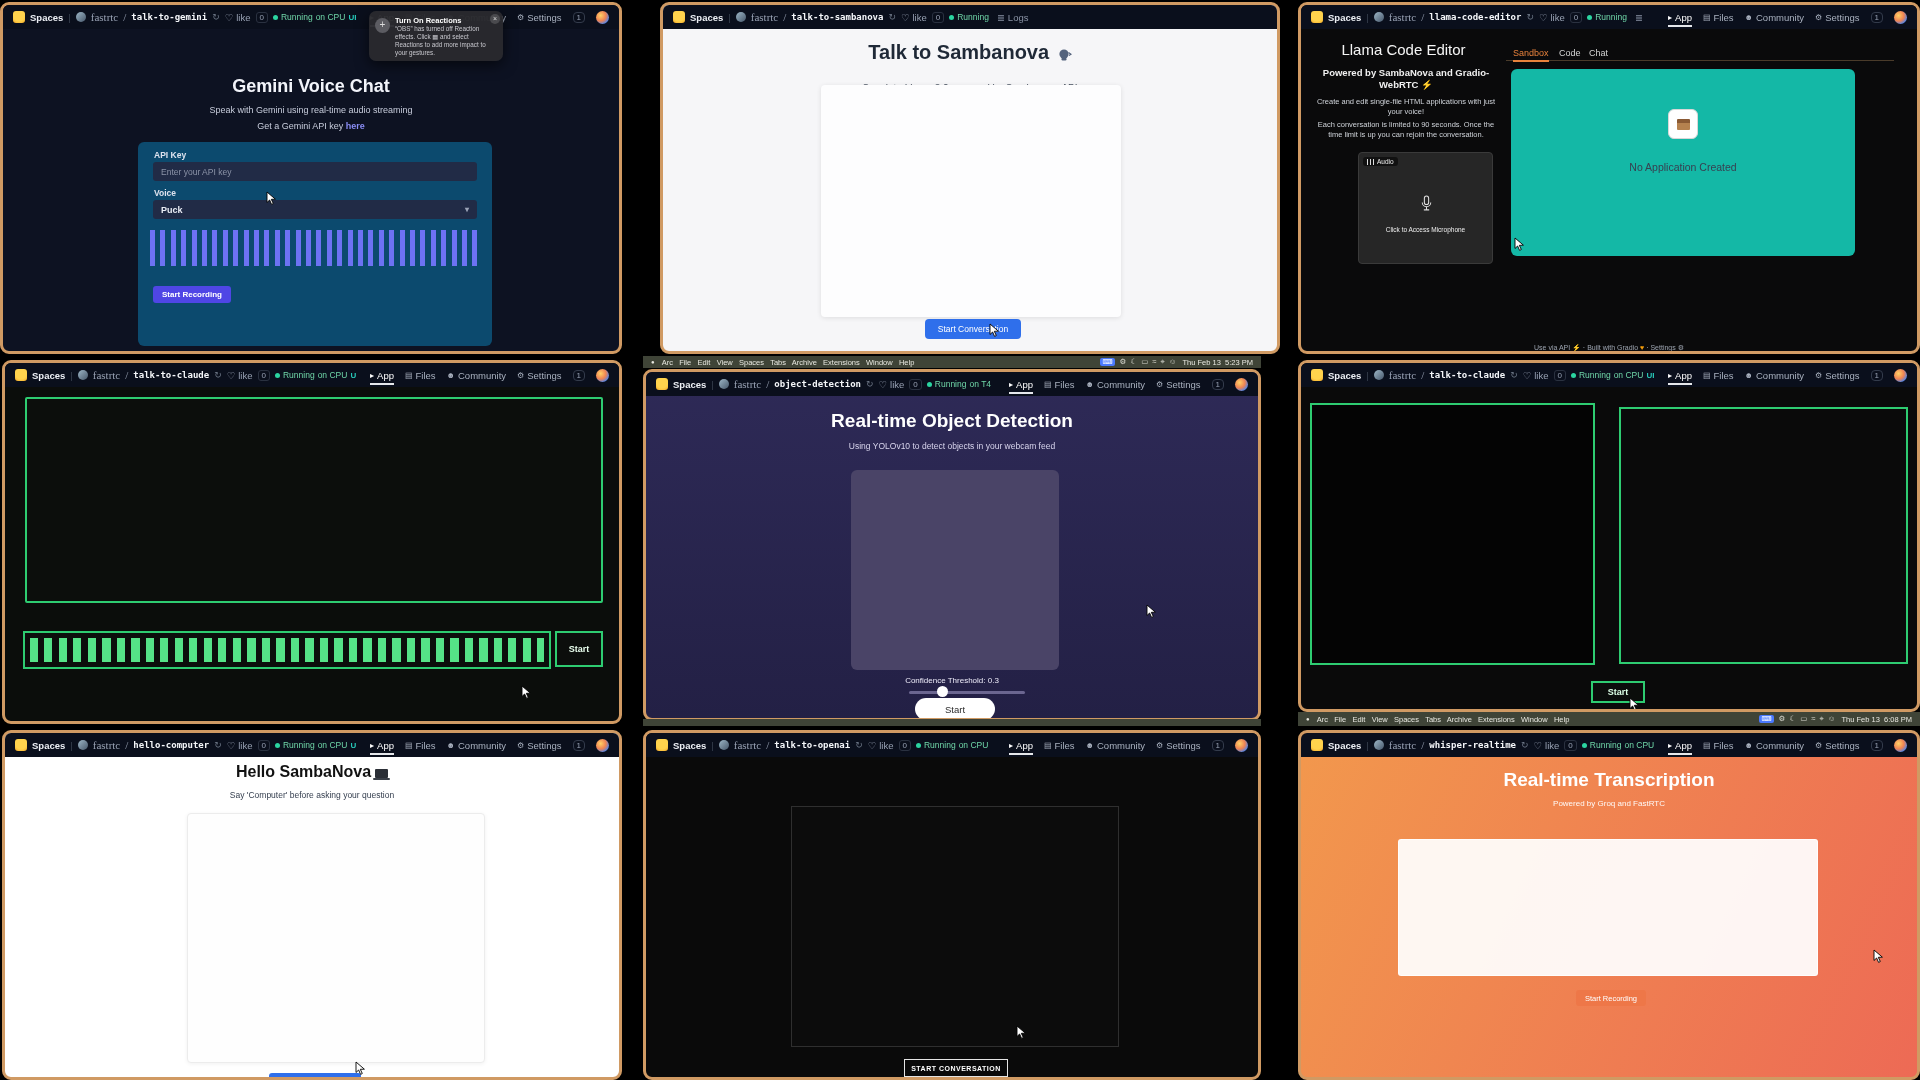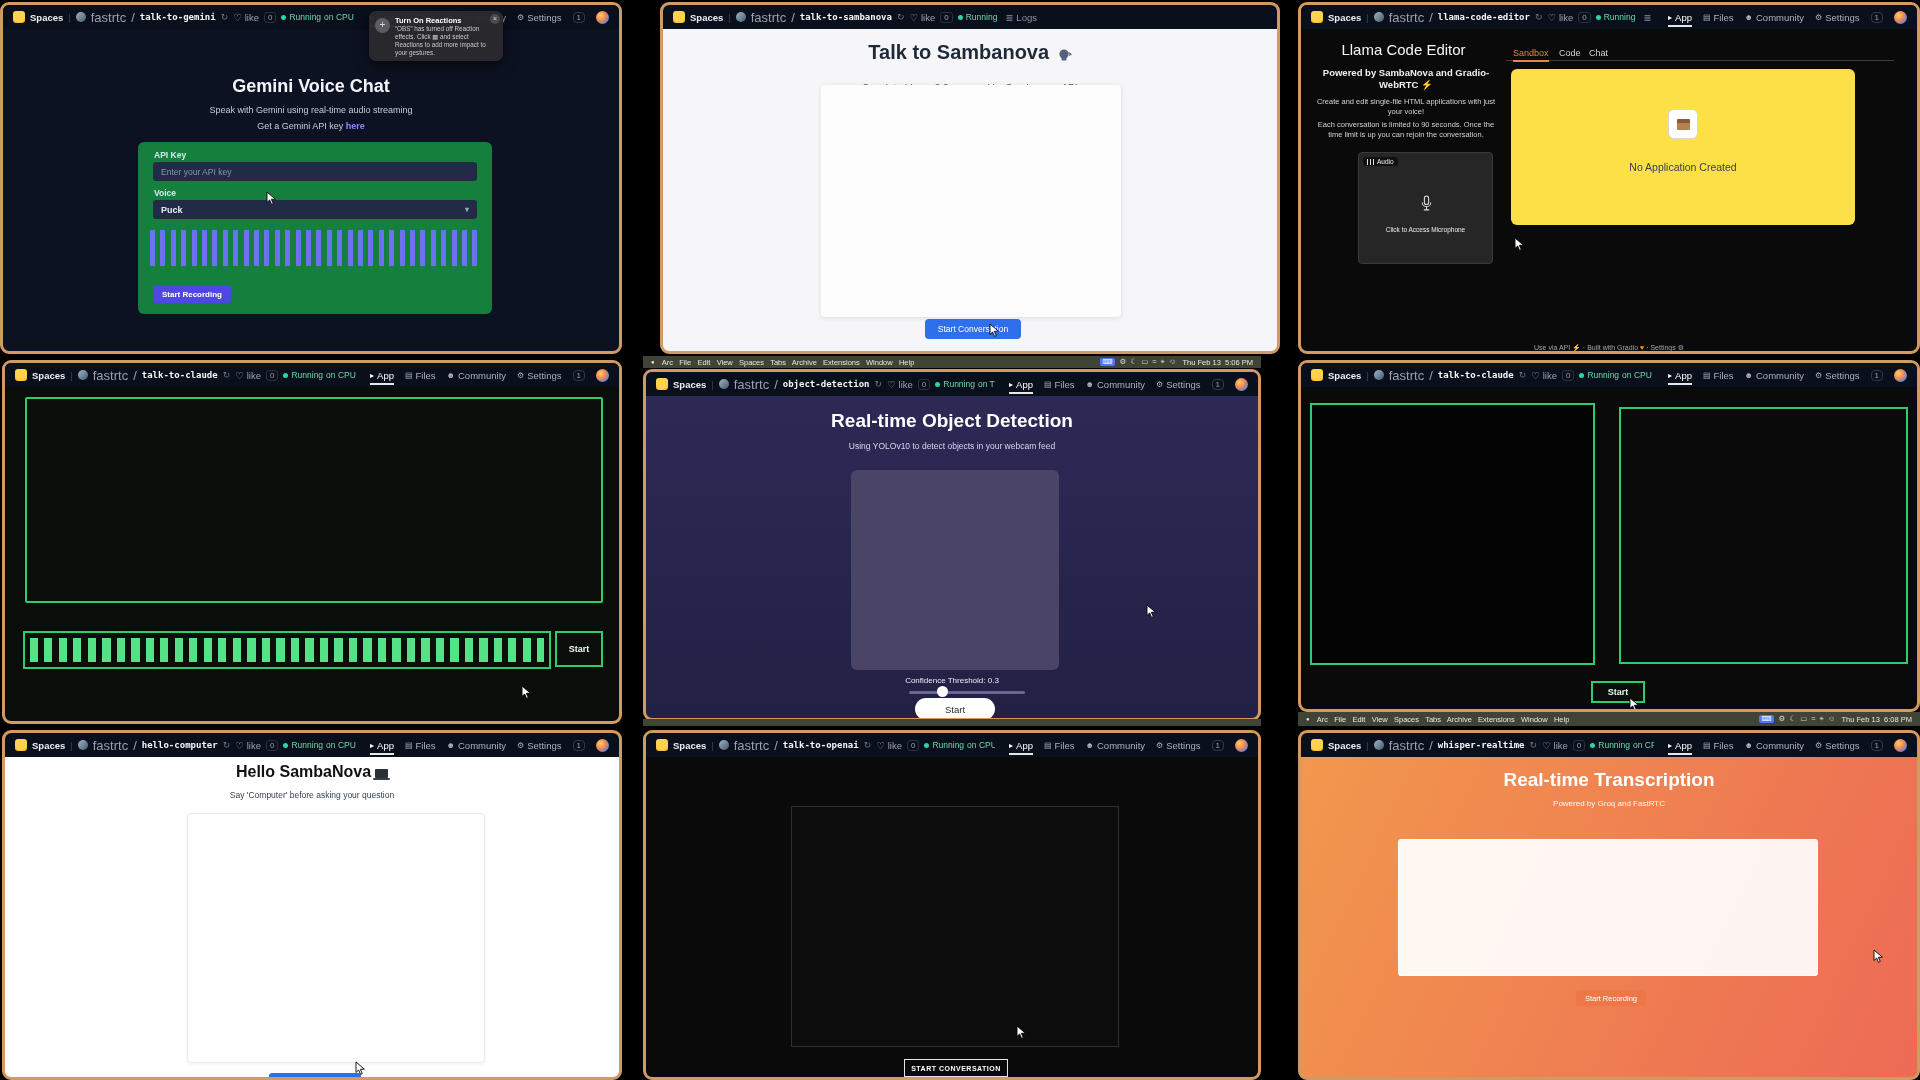--- a/index.html
+++ b/index.html
@@ -9,21 +9,21 @@
   .pane{position:absolute;border:3px solid #d09a63;border-radius:9px;overflow:hidden}
   .window{position:absolute;border:3px solid #d09a63;border-radius:9px;overflow:hidden}
   
   .hf-header{height:24px;background:#0a0f1c;display:flex;padding:0 10px;gap:14px;font-size:9.5px;color:#98a1b3;white-space:nowrap;position:relative;z-index:2}
   .hfh-left{display:flex;align-items:center;gap:5px;flex:1;min-width:0;overflow:hidden}
   .hfh-nav{display:flex;align-items:center;gap:11px}
   .hf-logo{width:12px;height:12px;border-radius:3px;background:radial-gradient(circle at 50% 38%,#ffd34d 58%,#f5a623);flex:none}
   .hfh-spaces{font-weight:bold;color:#eceff4}
   .hfh-div{color:#39414f}
   .org-avatar{width:10px;height:10px;border-radius:50%;background:linear-gradient(135deg,#9db6c6,#47586b);flex:none}
-  .hfh-org,.hfh-slash{font-family:Liberation Sans, sans-serif;font-size:13px}
+  .hfh-org,.hfh-slash{font-family:Liberation Serif, serif;font-size:11px}
   .hfh-name{font-family:"DejaVu Sans Mono",monospace;font-weight:bold;color:#f4f6f9;font-size:9px}
   .hfh-dup{color:#6c7686;font-size:9px}
   .hfh-like{display:flex;gap:3px;align-items:center}
   .hfh-likecount{border:1px solid #2a3140;border-radius:3px;padding:0 3px;font-size:8px}
   .hfh-status{color:#6fd6a8;display:flex;gap:3px;align-items:center;font-size:8.5px}
   .dot{width:5px;height:5px;border-radius:50%;background:#2bd4a0;display:inline-block}
   .upg{color:#27c8b8;font-weight:bold;font-size:8px}
   .hfh-logs{display:flex;gap:3px;align-items:center;color:#8a93a5}
   .nav-it{display:flex;gap:3px;align-items:center;color:#a9b1bf;padding:4px 0}
   .nav-it.active{color:#fff;border-bottom:2px solid #e5e7eb;padding-bottom:2px}
@@ -107,21 +107,21 @@
     <span class="hfh-badge">1</span>
     <span class="hfh-avatar"></span>
   </div>
 </div>
   <div class="abs tc" style="top:71px;font-size:18px;font-weight:bold;color:#f2f4fa">Gemini Voice Chat</div>
   <div class="abs tc" style="top:100px;font-size:9px;color:#c7ccdb">Speak with Gemini using real-time audio streaming</div>
   <div class="abs tc" style="top:116px;font-size:9px;color:#c7ccdb">
     <span>Get a Gemini API key</span>
     <a class="link" href="#">here</a>
   </div>
-  <div class="abs" style="left:135px;top:137px;width:354px;height:172px;background:#15803d;border-radius:6px">
+  <div class="abs" style="left:135px;top:137px;width:354px;height:204px;background:#0c4a6e;border-radius:6px">
     <div class="abs" style="left:16px;top:8px;font-size:8.5px;font-weight:bold;color:#dde2ee">API Key</div>
     <input class="ginput" style="left: 15px; top: 20px; width: 324px; height: 19px;" placeholder="Enter your API key">
     <div class="abs" style="left:16px;top:46px;font-size:8.5px;font-weight:bold;color:#dde2ee">Voice</div>
     <div class="gselect" style="left:15px;top:58px;width:324px;height:19px">
       <span>Puck</span>
       <span class="caret">▾</span>
     </div>
     <div class="wave-indigo" style="left:12px;top:88px;width:331px;height:36px"></div>
     <div class="btn-indigo" style="left:15px;top:144px;width:78px;height:17px">Start Recording</div>
   </div>
@@ -247,21 +247,21 @@
         <span>Audio</span>
       </span>
     <svg width="13" height="17" viewBox="0 0 12 16" style="position:absolute;left:61px;top:42px">
         <rect x="4" y="1" width="4" height="8" rx="2" fill="none" stroke="#ddd" stroke-width="1"></rect>
         <path d="M2 7 a4 4 0 0 0 8 0" fill="none" stroke="#ddd" stroke-width="1"></path>
         <line x1="6" y1="11" x2="6" y2="14" stroke="#ddd" stroke-width="1"></line>
         <line x1="3.5" y1="14" x2="8.5" y2="14" stroke="#ddd" stroke-width="1"></line>
       </svg>
     <div class="abs" style="left:0;right:0;top:73px;text-align:center;font-size:6.5px;color:#eee">Click to Access Microphone</div>
   </div>
-  <div class="abs" style="left:210px;top:64px;width:344px;height:156px;background:#fde047;border-radius:6px">
+  <div class="abs" style="left:210px;top:64px;width:344px;height:187px;background:#14b8a6;border-radius:6px">
     <div class="pkgbox" style="position:absolute;left:157px;top:40px">
         <div class="pkg"></div>
       </div>
     <div class="abs" style="left:0;right:0;top:92px;text-align:center;font-size:10.5px;color:#374151">No Application Created</div>
   </div>
   <div class="abs tc" style="top:339px;font-size:7px;color:#9ca3af">
     <span>Use via API ⚡</span>
     <span>·</span>
     <span>Built with Gradio</span><span style="color:#f59e0b"> ♥ </span>
     <span>·</span>
@@ -331,21 +331,21 @@
 </span>
 </div>
 
 <div class="pane" style="left:643px;top:356px;width:618px;height:370px;background:#000;border:none;border-radius:0">
   <div class="menubar" style="top:0;height:12px">
     <span style="font-size:6px">●</span>
     <span>Arc   File   Edit   View   Spaces   Tabs   Archive   Extensions   Window   Help</span>
     <span class="mb-right">
       <span class="mb-chip">⌨</span>
       <span class="mb-ics">⚙ ☾ ▭ ≈ ⌖ ☺</span>
-      <span>Thu Feb 13  5:06 PM</span>
+      <span>Thu Feb 13  5:23 PM</span>
     </span>
   </div>
   <div class="window" style="left:0;top:13px;width:618px;height:352px;background:linear-gradient(#2e2a57,#232045)">
     <div class="hf-header">
   <div class="hfh-left">
     <span class="hf-logo"></span>
     <span class="hfh-spaces">Spaces</span>
     <span class="hfh-div">|</span>
     <span class="org-avatar"></span>
     <span class="hfh-org">fastrtc</span>

